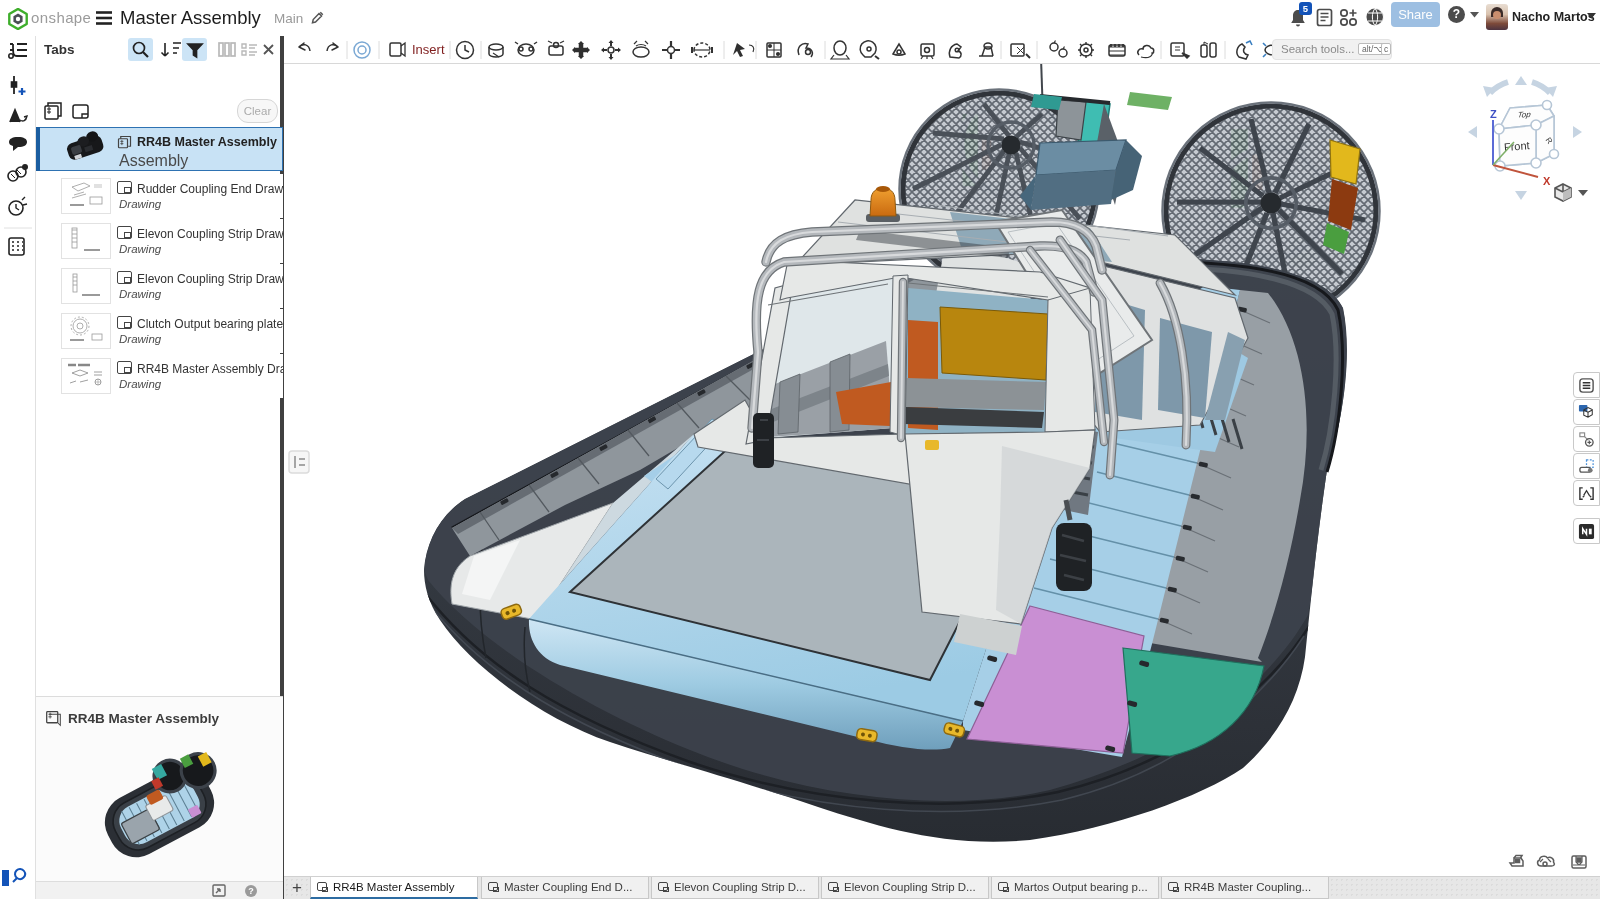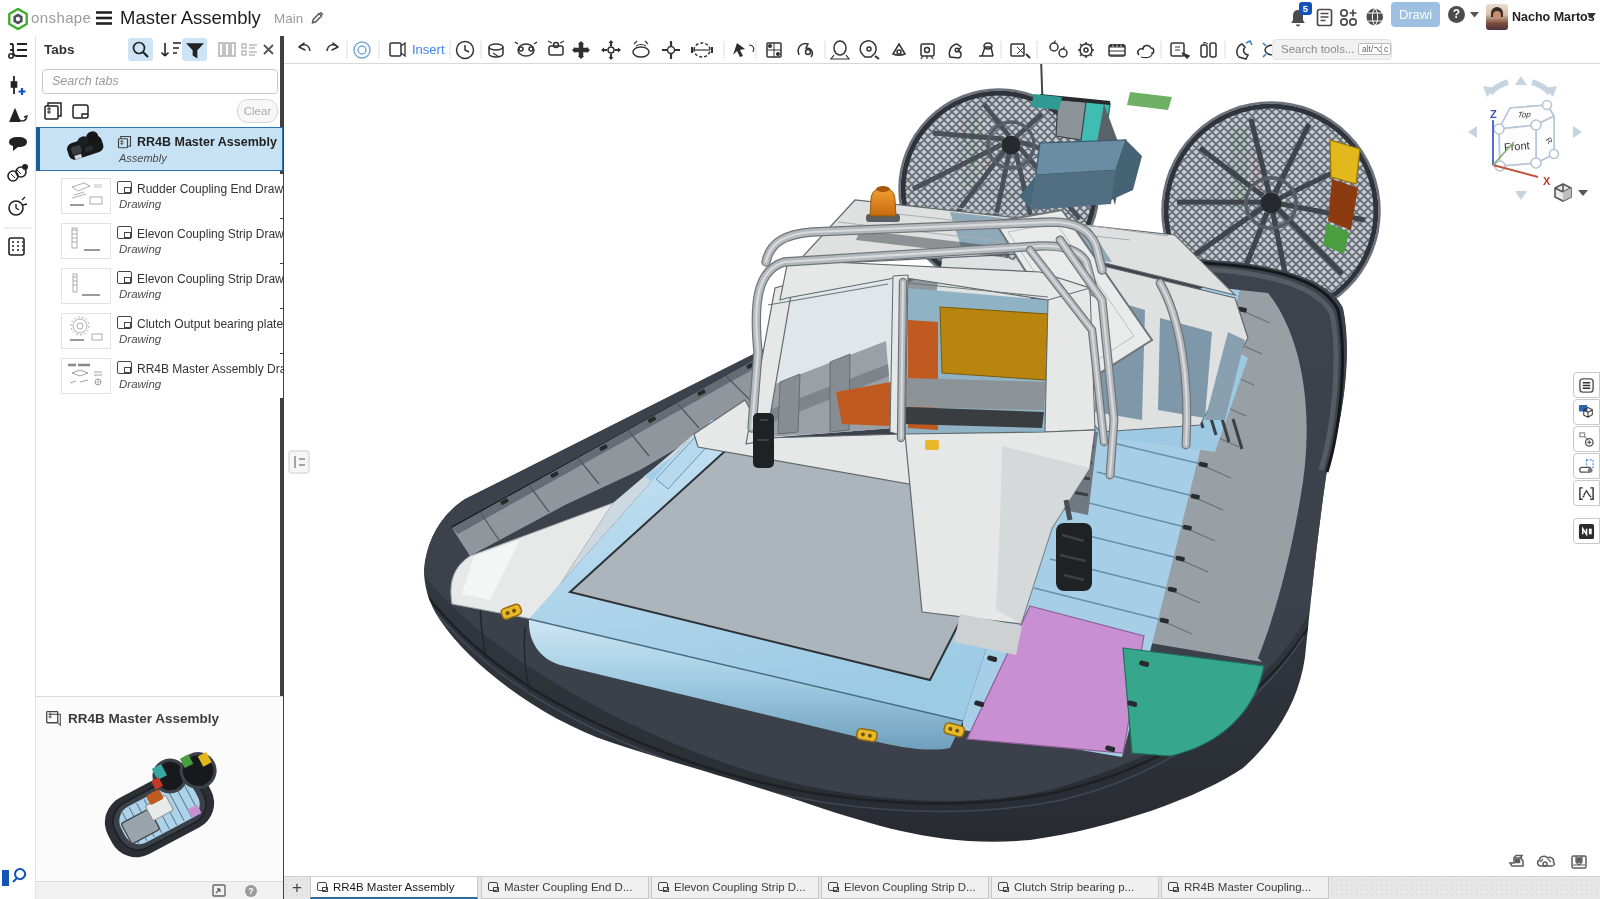--- a/index.html
+++ b/index.html
@@ -55,21 +55,21 @@
   <svg class="abs" style="left:1339px;top:8px" width="19" height="19" viewBox="0 0 19 19">
     <circle cx="5" cy="14" r="3.2" fill="none" stroke="#4c4c4c" stroke-width="1.7"></circle>
     <circle cx="14" cy="14" r="3.2" fill="none" stroke="#4c4c4c" stroke-width="1.7"></circle>
     <circle cx="5" cy="5" r="3.2" fill="none" stroke="#4c4c4c" stroke-width="1.7"></circle>
     <path d="M14 1.5 V8.5 M10.5 5 H17.5" stroke="#4c4c4c" stroke-width="1.7"></path>
   </svg>
   <svg class="abs" style="left:1365px;top:7px" width="20" height="20" viewBox="0 0 20 20">
     <circle cx="10" cy="10" r="8.5" fill="#4c4c4c"></circle>
     <path d="M10 1.5 a 8.5 8.5 0 0 1 0 17 M3 6 h14 M3 14 h14 M10 1.5 c-3.5 3.5 -3.5 13.5 0 17 M10 1.5 c3.5 3.5 3.5 13.5 0 17" fill="none" stroke="#fff" stroke-width="1"></path>
   </svg>
-  <div class="abs" style="left:1391px;top:2px;width:49px;height:25px;background:#9dbfe2;border-radius:4px;color:#fdfdfd;font-size:13px;text-align:center;line-height:25px">Drawi</div>
+  <div class="abs" style="left:1391px;top:2px;width:49px;height:25px;background:#9dbfe2;border-radius:4px;color:#fdfdfd;font-size:13px;text-align:center;line-height:25px">Share</div>
   <div class="abs" style="left:1448px;top:6px;width:17px;height:17px;background:#4c4c4c;border-radius:50%;color:#fff;font-size:12px;font-weight:bold;text-align:center;line-height:17px">?</div>
   <svg class="abs" style="left:1470px;top:12px" width="9" height="6" viewBox="0 0 9 6">
         <path d="M0 0 L4.5 5.5 L9 0 Z" fill="#555"></path>
       </svg>
   <div class="abs" style="left:1486px;top:4px;width:22px;height:26px;border-radius:3px;background:linear-gradient(180deg,#e8ddd2 0%,#d9c2ae 40%,#7d4a3a 75%,#4c3340 100%);overflow:hidden">
     <div class="abs" style="left:5px;top:3px;width:12px;height:10px;background:#3a2b28;border-radius:6px 6px 0 0"></div>
     <div class="abs" style="left:7px;top:7px;width:8px;height:8px;background:#c98e6e;border-radius:50%"></div>
   </div>
   <span class="abs" style="left:1512px;top:10px;font-size:12.5px;font-weight:bold;color:#222;white-space:nowrap">Nacho Martos</span>
   <svg class="abs" style="left:1587px;top:13px" width="9" height="6" viewBox="0 0 9 6">
@@ -237,21 +237,21 @@
   <g>
           <ellipse cx="1046" cy="11" rx="9" ry="5"></ellipse>
           <path d="M1038 5 l16 12 m0 -12 l-16 12" stroke-width="1.3"></path>
         </g>
   <g>
           <ellipse cx="1076" cy="13" rx="8" ry="4.5"></ellipse>
           <path d="M1070 7 l-2 -3 m8 2 v-3 m6 4 l2 -3" stroke="#3a7fc0" stroke-width="1.6"></path>
           <circle cx="1076" cy="13" r="1.5" fill="#2f2f2f"></circle>
         </g>
 </svg>
-<span class="abs" style="left:128px;top:6px;font-size:13px;color:#3b82f6">Insert</span>
+<span class="abs" style="left:128px;top:6px;font-size:13px;color:#7f1d1d">Insert</span>
 <div class="abs" style="left:988px;top:3px;width:120px;height:21px;background:#f1f1f1;border-radius:4px;border:1px solid #e3e3e3">
   <span class="abs" style="left:8px;top:3px;font-size:11.5px;color:#8a8a8a">Search tools...</span>
   <span class="abs" style="left:85px;top:3px;font-size:8.5px;color:#666;border:1px solid #bbb;border-radius:2px;padding:0 3px;background:#fff">alt/⌥</span>
   <span class="abs" style="left:108px;top:3px;font-size:8.5px;color:#666;border:1px solid #bbb;border-radius:2px;padding:0 2px;background:#fff">c</span>
 </div>
 </div>
 <div id="leftstrip">
 <svg width="36" height="863" viewBox="0 0 36 863" fill="none" stroke="#222" stroke-width="1.6">
   <g>
           <path d="M10 8 h3 M10 14 h3 M17 8 h10 M17 14 h10 M17 20 h10 M13 8 c0 10 0 12 4 12" stroke-width="1.8"></path>
@@ -310,23 +310,20 @@
           <rect x="101" y="5" width="4" height="13"></rect>
           <rect x="107" y="5" width="4" height="13"></rect>
         </g>
     <g stroke="#b9b9b9">
           <path d="M118 6 h4 v4 h-4 z M118 13 h4 v4 h-4 z M125 7 h8 M125 10 h6 M125 14 h8 M125 17 h6" stroke-width="1.4"></path>
         </g>
     <g stroke="#555">
           <path d="M140 7 l9 9 m0 -9 l-9 9" stroke-width="1.8"></path>
         </g>
   </svg>
-  <div class="abs" style="left:6px;top:33px;width:236px;height:25px;border:1px solid #c9c9c9;border-radius:4px;background:#fff">
-    <span class="abs" style="left:9px;top:4px;font-size:12.5px;font-style:italic;color:#9a9a9a">Search tabs</span>
-  </div>
   <svg class="abs" style="left:6px;top:64px" width="60" height="26" viewBox="0 0 60 26" fill="none" stroke="#222" stroke-width="1.5">
     <g>
           <rect x="3" y="6" width="13" height="13" rx="1"></rect>
           <path d="M6 6 v-3 h13 v13 h-3"></path>
           <path d="M5 9 h4 m-4 3 h4 m-2 -5 v7" stroke-width="1"></path>
         </g>
     <g>
           <rect x="31" y="5" width="15" height="13" rx="2"></rect>
           <path d="M40 18 v-4 h6" stroke-width="1.4"></path>
         </g>
@@ -344,21 +341,21 @@
               <rect x="27" y="16" width="8" height="5" fill="#2a2c30"></rect>
         <rect x="15" y="21" width="7" height="4" fill="#cfd2d6"></rect>
             </g>
       </svg>
       <svg class="abs" style="left:81px;top:7px" width="15" height="15" viewBox="0 0 20 20" fill="none" stroke="#444" stroke-width="1.6">
             <rect x="2" y="5" width="12" height="12" rx="1"></rect>
             <path d="M5 5 v-3 h13 v13 h-3"></path>
             <path d="M4.5 8.5 h4 m-4 3 h4 m-2 -5 v7" stroke-width="1.1"></path>
           </svg>
       <span class="abs" style="left:101px;top:7px;font-size:12.5px;font-weight:bold;color:#222">RR4B Master Assembly</span>
-      <span class="abs" style="left:83px;top:24px;font-size:11px;font-style:italic;color:#4a4a4a">Assembly</span>
+      <span class="abs" style="left:83px;top:24px;font-size:16px;color:#4a4a4a">Assembly</span>
     </div>
     <div class="entry" style="top:47px">
           <span class="tt">Rudder Coupling End Drawi</span>
           <i>Drawing</i>
       <svg class="th" viewBox="0 0 44 34">
             <g stroke="#9a9a9a" fill="none" stroke-width="0.8">
               <path d="M8 8 l12 -4 6 3 -12 5z"></path>
               <path d="M10 16 l10 -3 m-12 6 l14 -4"></path>
               <rect x="26" y="18" width="12" height="7"></rect>
               <path d="M6 26 h14" stroke-width="2"></path>
@@ -785,21 +782,21 @@
   <div class="dtab" style="left:367px">
         <b></b>
         <span>Elevon Coupling Strip D...</span>
       </div>
   <div class="dtab" style="left:537px">
         <b></b>
         <span>Elevon Coupling Strip D...</span>
       </div>
   <div class="dtab" style="left:707px">
         <b></b>
-        <span>Clutch Strip bearing p...</span>
+        <span>Martos Output bearing p...</span>
       </div>
   <div class="dtab" style="left:877px">
         <b></b>
         <span>RR4B Master Coupling...</span>
       </div>
   <style>
     #doctabs { background-image:radial-gradient(#dcdcdc 1px, transparent 1px); background-size:5px 5px; }
     .dtab { position:absolute; top:0; width:168px; height:22px; background:#f0f0f0;
       border:1px solid #c8c8c8; border-top:none; }
     .dtab.active { background:#fff; border-bottom:2.5px solid #2d6ca2; }

